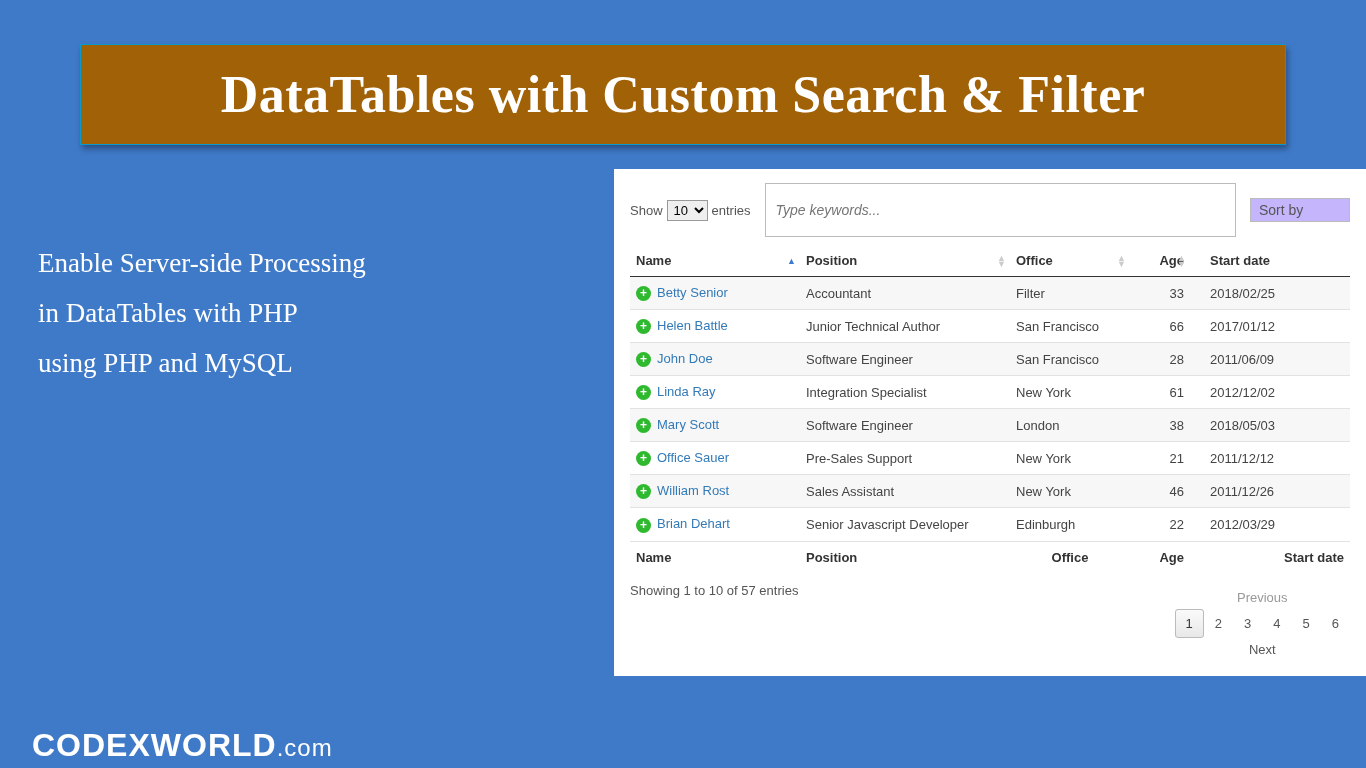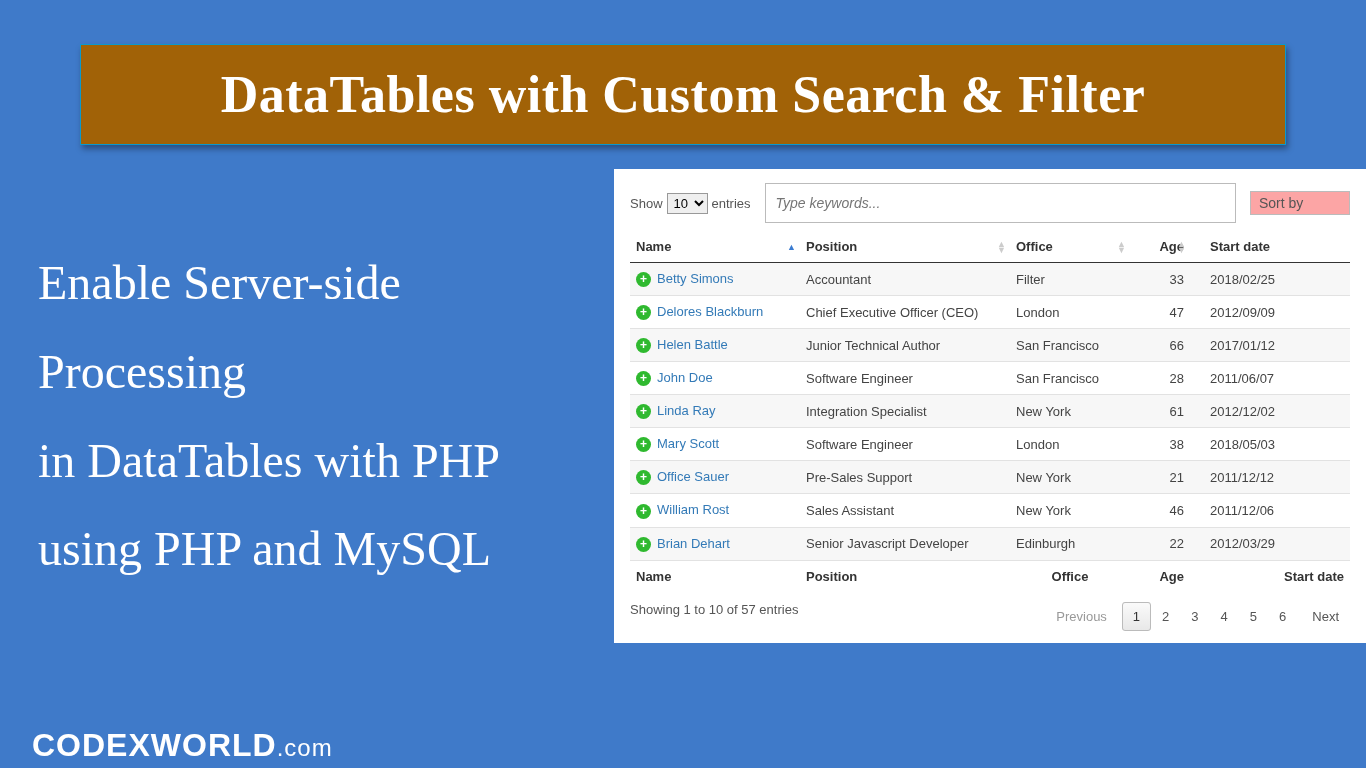--- a/index.html
+++ b/index.html
@@ -30,21 +30,21 @@
   display: flex;
   margin-top: 24px;
   padding: 0 0 0 38px;
 }
 .left {
   flex: 0 0 560px;
   padding-top: 70px;
 }
 .left-text {
   font-family: 'Times New Roman', serif;
-  font-size: 48px;
+  font-size: 27px;
   color: #fff;
   line-height: 1.85;
 }
 .right {
   flex: 1;
   display: flex;
   justify-content: flex-end;
 }
 .table-panel {
   background: #fff;
@@ -66,32 +66,32 @@
   color: #555;
 }
 .show-entries select {
   font-size: 13px;
   padding: 1px 2px;
   border: 1px solid #999;
 }
 .search-input {
   flex: 1;
   border: 1px solid #bbb;
-  padding: 11px 10px;
+  padding: 18px 10px;
   font-size: 14px;
   color: #888;
   font-style: italic;
 }
 .sort-select {
   width: 100px;
   border: 1px solid #bbb;
   padding: 3px 8px;
   font-size: 14px;
   color: #555;
-  background: #fca5a5;
+  background: #c4b5fd;
 }
 table {
   width: 100%;
   border-collapse: collapse;
 }
 thead th {
   text-align: left;
   font-weight: bold;
   padding: 8px 6px;
   border-bottom: 1px solid #333;
@@ -146,20 +146,21 @@
   display: flex;
   align-items: flex-start;
   justify-content: space-between;
   margin-top: 10px;
   color: #555;
 }
 .pagination {
   display: flex;
   align-items: center;
   gap: 4px;
+  flex-direction: column;
 }
 .page-btn {
   padding: 6px 10px;
   color: #555;
   cursor: pointer;
   border: 1px solid transparent;
   font-size: 13px;
 }
 .page-btn.prev { color: #999; }
 .page-btn.active {
@@ -241,46 +242,39 @@
                   <span>▼</span>
                 </span>
             </th>
             <th style="padding-left:20px;">
               <span>Start date</span>
             </th>
           </tr>
         </thead>
         <tbody id="table-body">
             <tr>
-              <td><span class="expand-icon">+</span><span class="name-cell">Betty Simons</span></td>
+              <td><span class="expand-icon">+</span><span class="name-cell">Betty Senior</span></td>
               <td>Accountant</td>
               <td>Filter</td>
               <td class="right-align">33</td>
               <td style="padding-left:20px;">2018/02/25</td>
-            </tr>
-            <tr>
-              <td><span class="expand-icon">+</span><span class="name-cell">Delores Blackburn</span></td>
-              <td>Chief Executive Officer (CEO)</td>
-              <td>London</td>
-              <td class="right-align">47</td>
-              <td style="padding-left:20px;">2012/09/09</td>
             </tr>
             <tr>
               <td><span class="expand-icon">+</span><span class="name-cell">Helen Battle</span></td>
               <td>Junior Technical Author</td>
               <td>San Francisco</td>
               <td class="right-align">66</td>
               <td style="padding-left:20px;">2017/01/12</td>
             </tr>
             <tr>
               <td><span class="expand-icon">+</span><span class="name-cell">John Doe</span></td>
               <td>Software Engineer</td>
               <td>San Francisco</td>
               <td class="right-align">28</td>
-              <td style="padding-left:20px;">2011/06/07</td>
+              <td style="padding-left:20px;">2011/06/09</td>
             </tr>
             <tr>
               <td><span class="expand-icon">+</span><span class="name-cell">Linda Ray</span></td>
               <td>Integration Specialist</td>
               <td>New York</td>
               <td class="right-align">61</td>
               <td style="padding-left:20px;">2012/12/02</td>
             </tr>
             <tr>
               <td><span class="expand-icon">+</span><span class="name-cell">Mary Scott</span></td>
@@ -294,21 +288,21 @@
               <td>Pre-Sales Support</td>
               <td>New York</td>
               <td class="right-align">21</td>
               <td style="padding-left:20px;">2011/12/12</td>
             </tr>
             <tr>
               <td><span class="expand-icon">+</span><span class="name-cell">William Rost</span></td>
               <td>Sales Assistant</td>
               <td>New York</td>
               <td class="right-align">46</td>
-              <td style="padding-left:20px;">2011/12/06</td>
+              <td style="padding-left:20px;">2011/12/26</td>
             </tr>
             <tr>
               <td><span class="expand-icon">+</span><span class="name-cell">Brian Dehart</span></td>
               <td>Senior Javascript Developer</td>
               <td>Edinburgh</td>
               <td class="right-align">22</td>
               <td style="padding-left:20px;">2012/03/29</td>
             </tr>
           </tbody>
         <tfoot>

